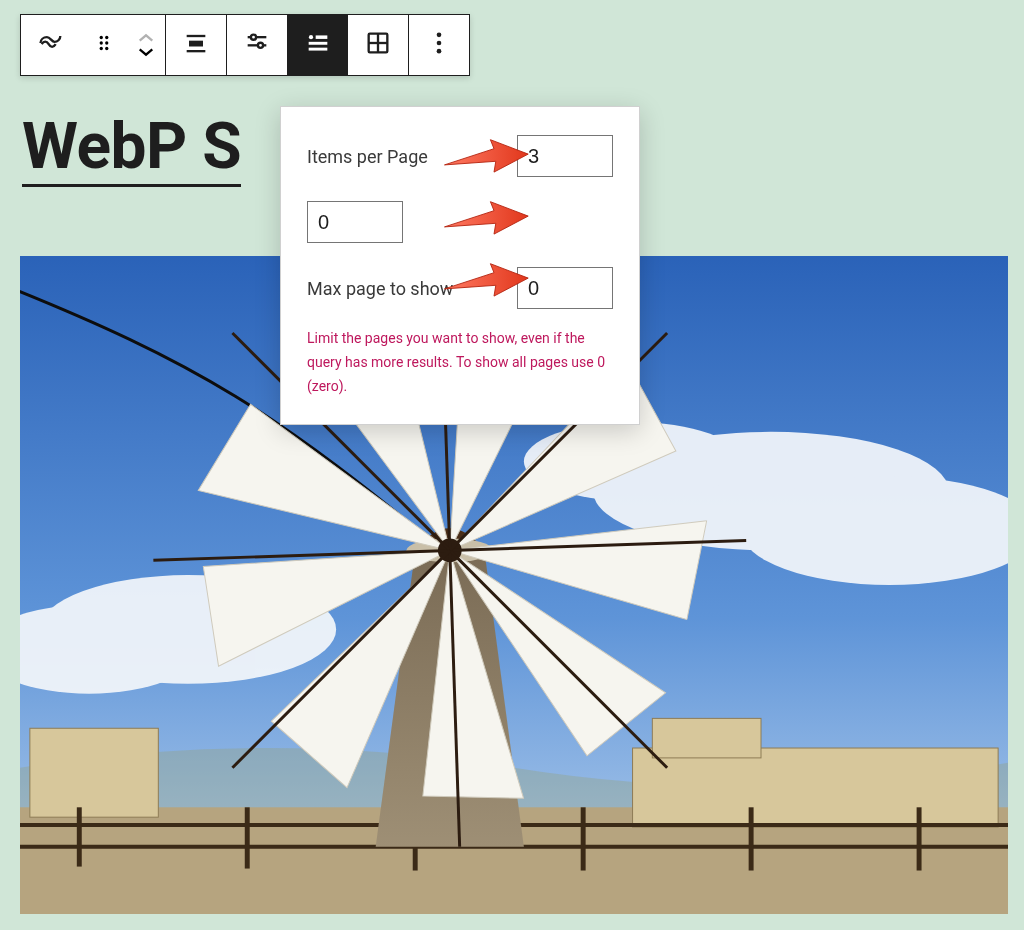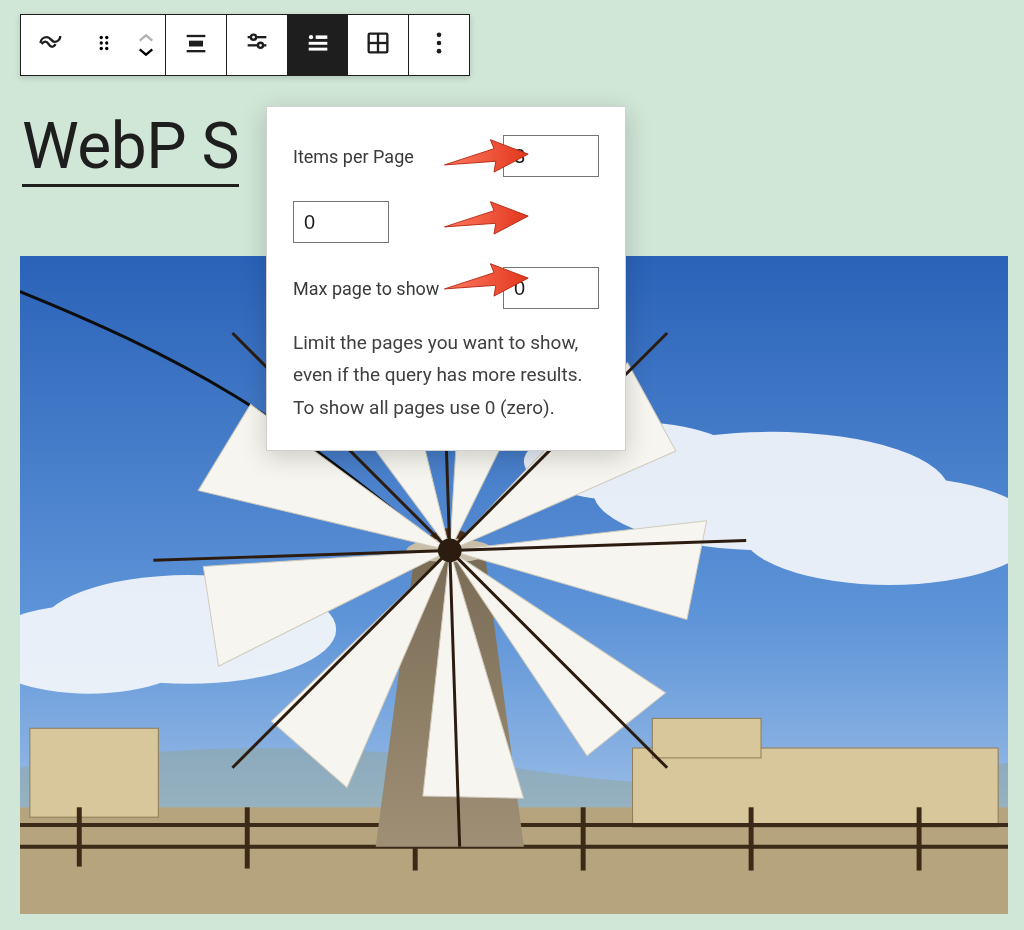--- a/index.html
+++ b/index.html
@@ -56,32 +56,32 @@
     display:flex;align-items:center;justify-content:center;
     cursor:grab;
   }
   .tb-drag svg{width:22px;height:22px;}
 
   
   .post-title{
     position:absolute;
     left:22px; top:112px;
     font-size:64px;
-    font-weight:400;
+    font-weight:700;
     color:#1e1e1e;
     letter-spacing:-.5px;
     border-bottom:3px solid #1e1e1e;
     padding-bottom:2px;
     line-height:1.1;
   }
 
   
   .popover{
     position:absolute;
-    top:106px; left:266px;
+    top:106px; left:280px;
     width:360px;
     background:#fff;
     border:1px solid #d0d0d0;
     box-shadow:0 6px 24px rgba(0,0,0,.18);
     padding:28px 26px 26px;
     font-size:18px;
     color:#2f2f2f;
   }
   .field-row{
     display:flex;
@@ -93,23 +93,23 @@
   .num-input{
     width:96px;
     height:42px;
     border:1px solid #757575;
     font-size:20px;
     padding:6px 10px;
     color:#1e1e1e;
     background:#fff;
   }
   .help{
-    font-size:19px;
+    font-size:14px;
     line-height:1.7;
-    color:#404040;
+    color:#be185d;
     margin-top:18px;
   }
 
   
   .img-wrap{
     position:absolute;
     left:20px; right:16px; top:256px; bottom:16px;
     overflow:hidden;
   }
   .img-wrap svg{width:100%;height:100%;display:block;}

